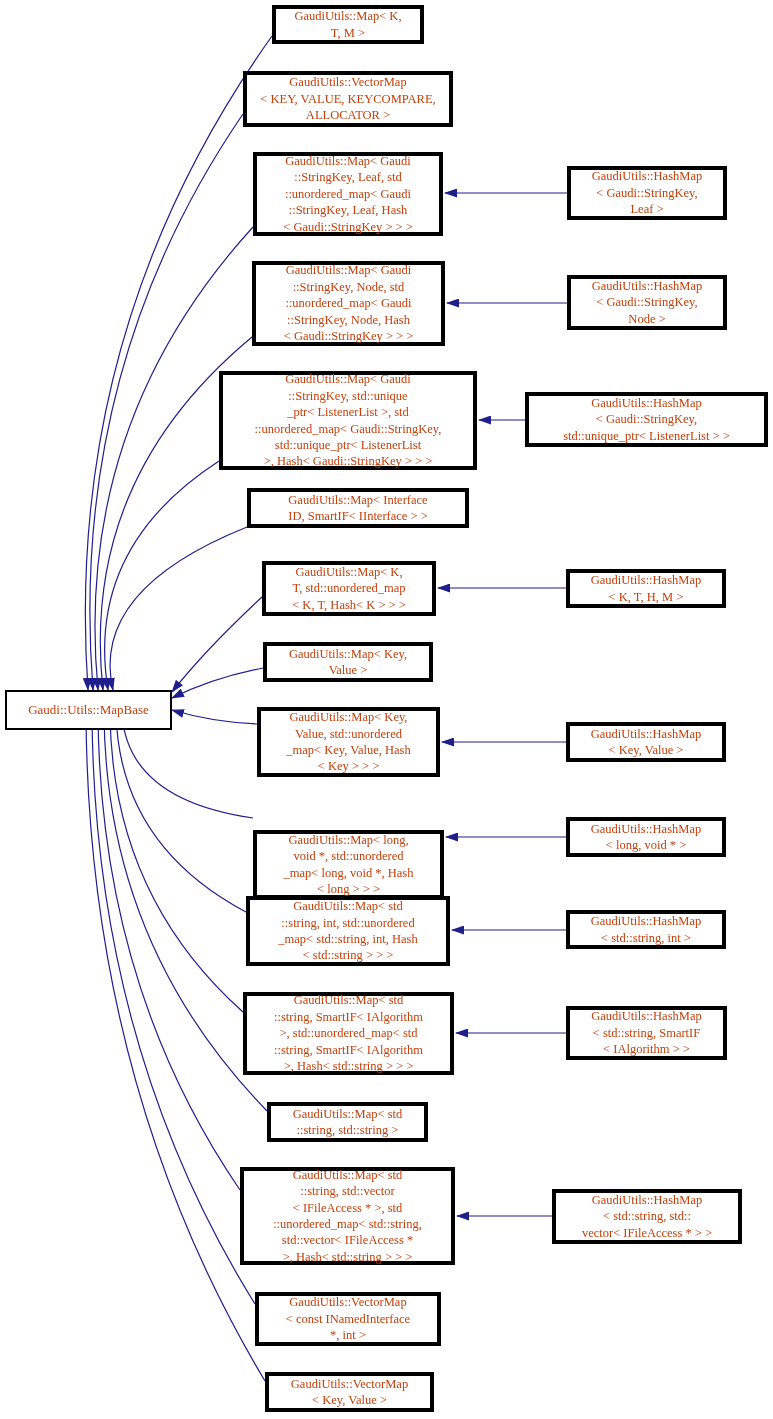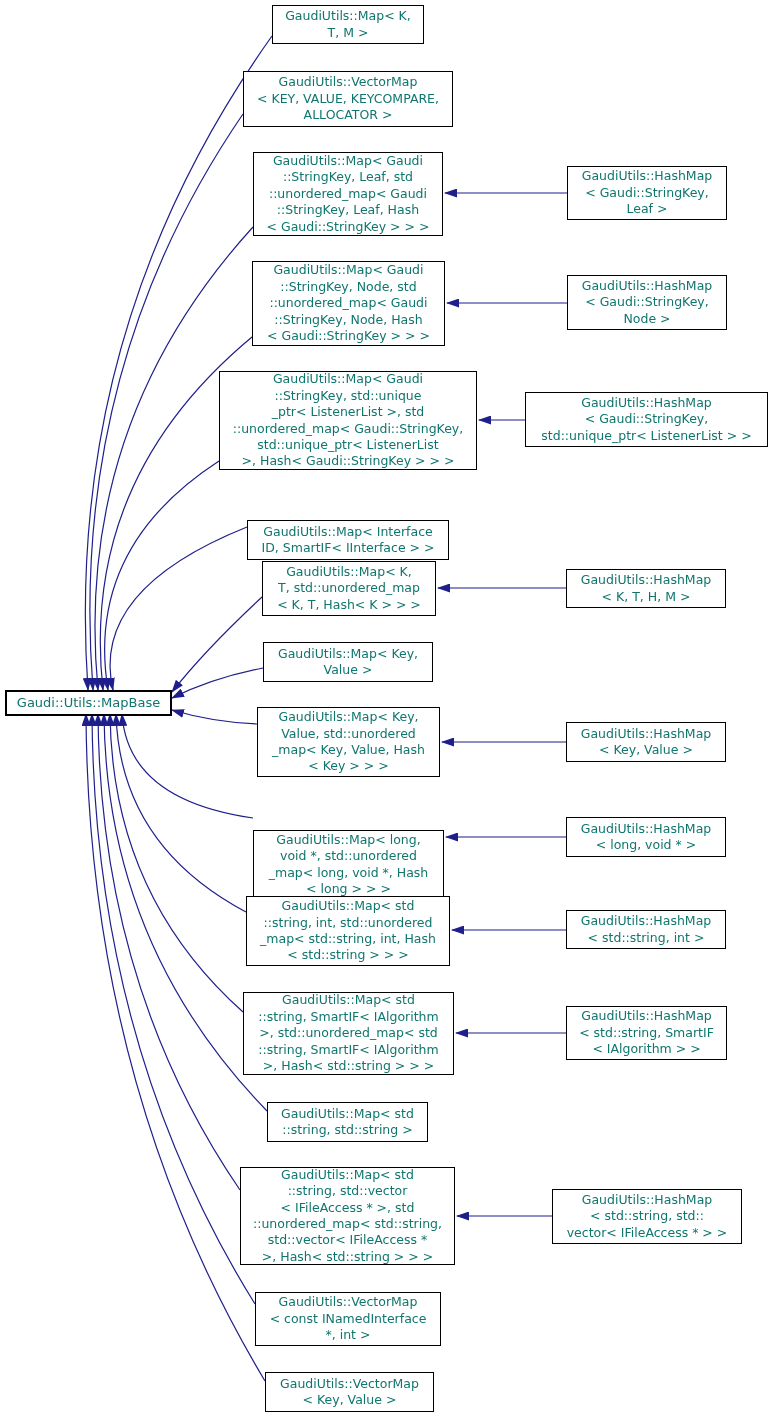--- a/index.html
+++ b/index.html
@@ -13,30 +13,31 @@
   }
   #edges {
     position: absolute;
     left: 0; top: 0;
     width: 773px; height: 1419px;
   }
   .node {
     position: absolute;
     box-sizing: border-box;
     background: #ffffff;
-    border: 1px solid #000000;
-    color: #0f766e;
+    border: 4px solid #000000;
+    color: #c2410c;
     font-size: 12.5px;
     line-height: 16.4px;
     text-align: center;
     white-space: pre;
     display: flex;
     align-items: center;
     justify-content: center;
     cursor: pointer;
+    font-family: Liberation Serif, serif;
   }
   .node.root {
     border-width: 2px;
     font-size: 13px;
   }
 </style>
 </head>
 <body>
 
 <div id="canvas">
@@ -71,21 +72,21 @@
       <path d="M525,420  L479,420" marker-end="url(#arrow)"></path>
       <path d="M566,588  L438,588" marker-end="url(#arrow)"></path>
       <path d="M566,742  L442,742" marker-end="url(#arrow)"></path>
       <path d="M566,837  L446,837" marker-end="url(#arrow)"></path>
       <path d="M566,930  L452,930" marker-end="url(#arrow)"></path>
       <path d="M566,1033 L456,1033" marker-end="url(#arrow)"></path>
       <path d="M552,1216 L457,1216" marker-end="url(#arrow)"></path>
     </g>
   </svg>
 
-  <div class="node root" style="left:5px; top:690px; width:167px; height:26px;">Gaudi::Utils::MapBase</div>
+  <div class="node root" style="left:5px; top:690px; width:167px; height:40px;">Gaudi::Utils::MapBase</div>
 
   <div class="node" style="left:272px; top:5px; width:152px; height:39px;">GaudiUtils::Map&lt; K,
 T, M &gt;</div>
   <div class="node" style="left:243px; top:71px; width:210px; height:56px;">GaudiUtils::VectorMap
 &lt; KEY, VALUE, KEYCOMPARE,
 ALLOCATOR &gt;</div>
   <div class="node" style="left:253px; top:152px; width:190px; height:84px;">GaudiUtils::Map&lt; Gaudi
 ::StringKey, Leaf, std
 ::unordered_map&lt; Gaudi
 ::StringKey, Leaf, Hash
@@ -94,21 +95,21 @@
 ::StringKey, Node, std
 ::unordered_map&lt; Gaudi
 ::StringKey, Node, Hash
 &lt; Gaudi::StringKey &gt; &gt; &gt;</div>
   <div class="node" style="left:219px; top:371px; width:258px; height:99px;">GaudiUtils::Map&lt; Gaudi
 ::StringKey, std::unique
 _ptr&lt; ListenerList &gt;, std
 ::unordered_map&lt; Gaudi::StringKey,
 std::unique_ptr&lt; ListenerList
 &gt;, Hash&lt; Gaudi::StringKey &gt; &gt; &gt;</div>
-  <div class="node" style="left:247px; top:520px; width:202px; height:40px;">GaudiUtils::Map&lt; Interface
+  <div class="node" style="left:247px; top:488px; width:222px; height:40px;">GaudiUtils::Map&lt; Interface
 ID, SmartIF&lt; IInterface &gt; &gt;</div>
   <div class="node" style="left:262px; top:561px; width:174px; height:55px;">GaudiUtils::Map&lt; K,
 T, std::unordered_map
 &lt; K, T, Hash&lt; K &gt; &gt; &gt;</div>
   <div class="node" style="left:263px; top:642px; width:170px; height:40px;">GaudiUtils::Map&lt; Key,
 Value &gt;</div>
   <div class="node" style="left:257px; top:707px; width:183px; height:70px;">GaudiUtils::Map&lt; Key,
 Value, std::unordered
 _map&lt; Key, Value, Hash
 &lt; Key &gt; &gt; &gt;</div>

